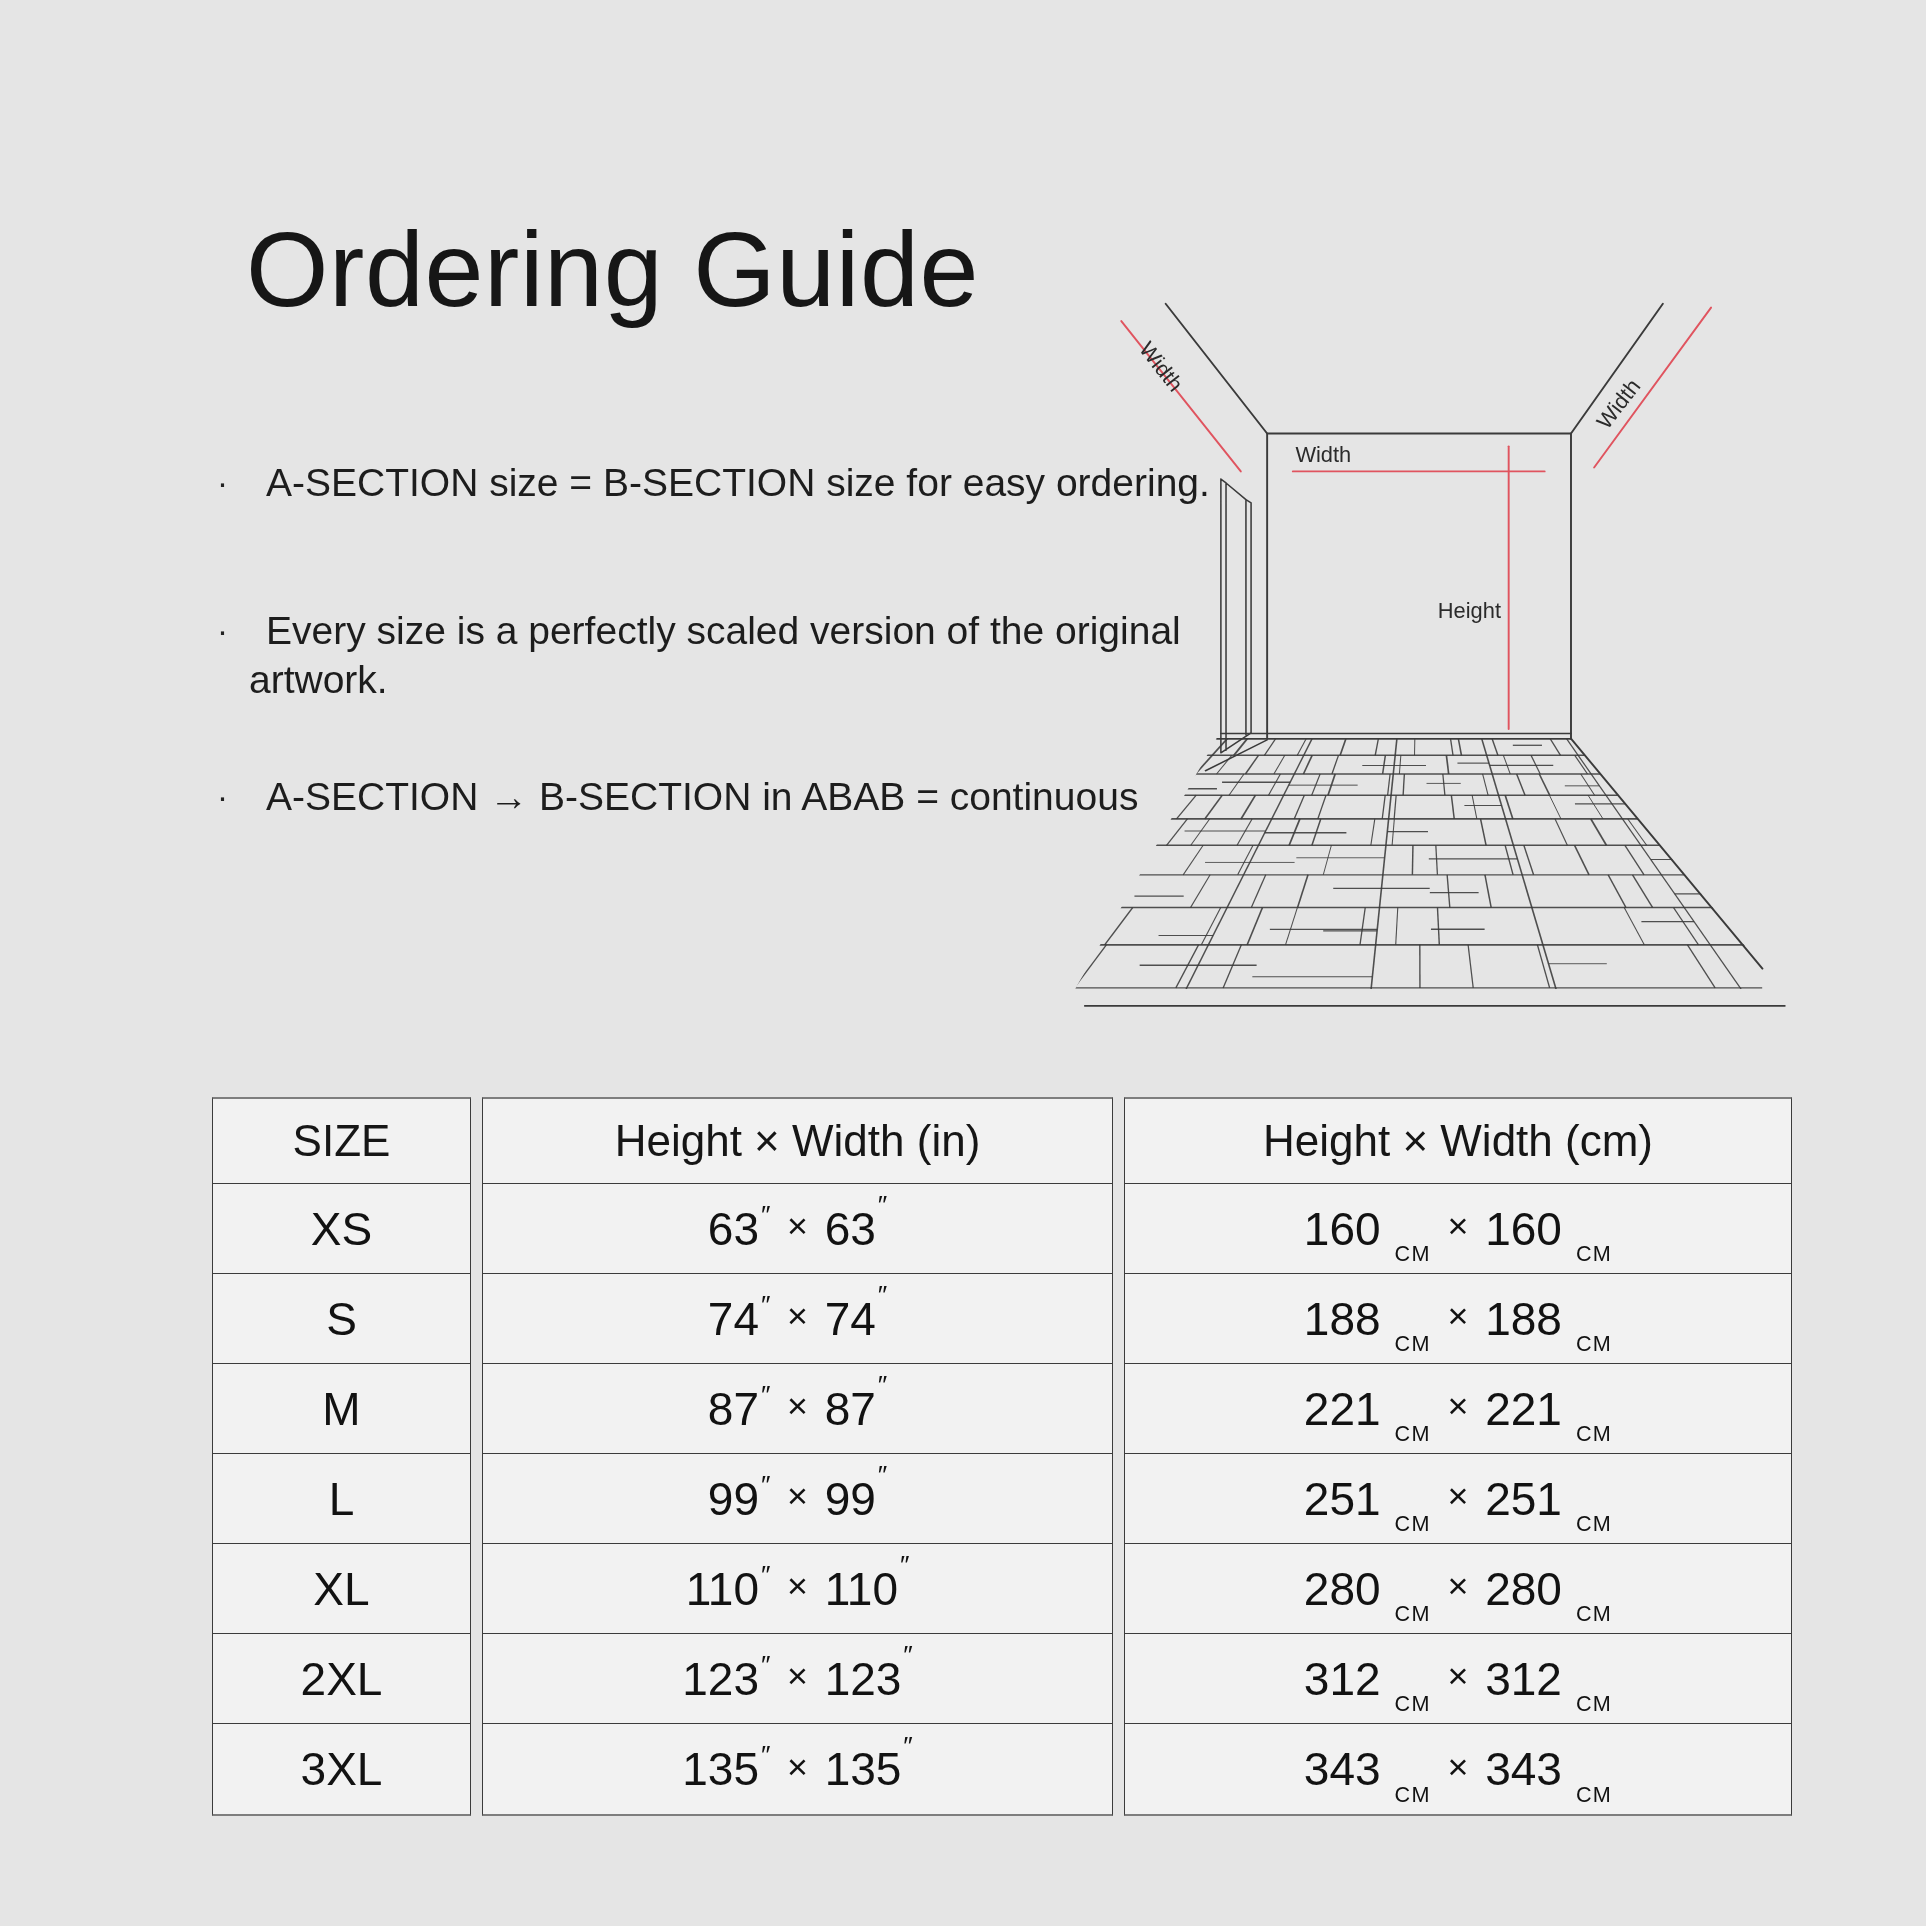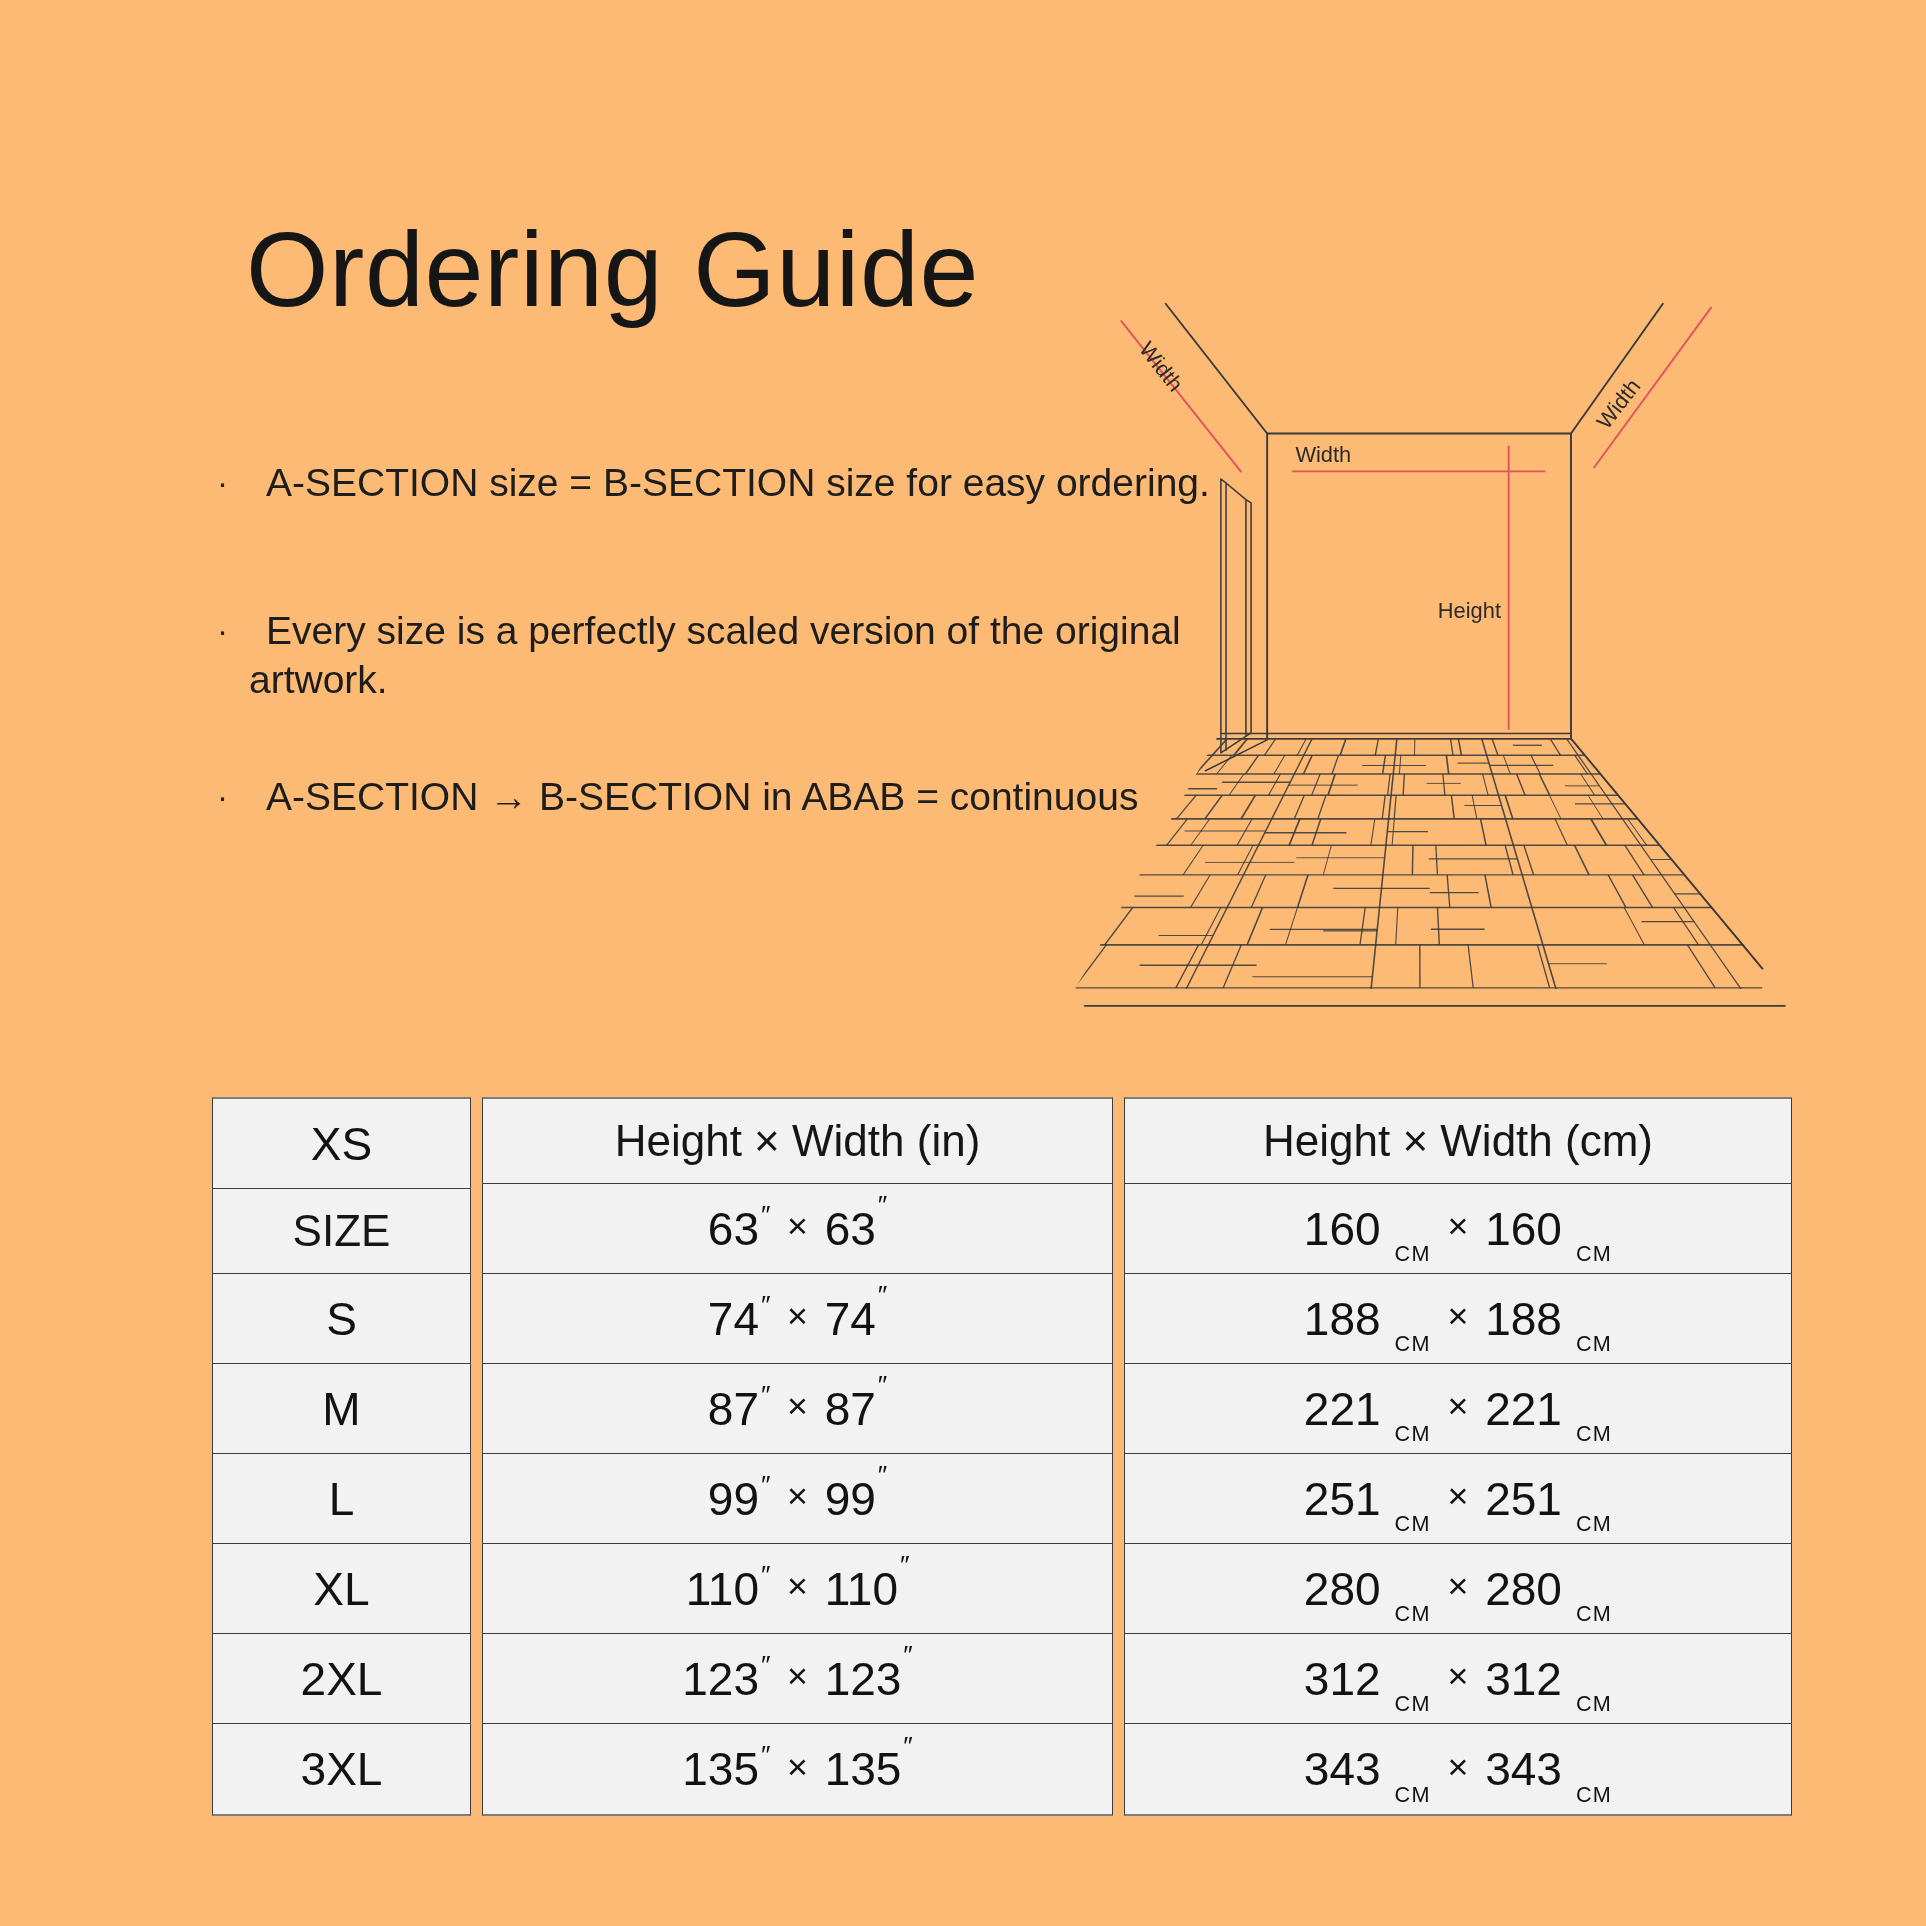--- a/index.html
+++ b/index.html
@@ -1,18 +1,18 @@
 <!DOCTYPE html>
 <html style="font-size:10.3px"><head>
 <meta charset="utf-8">
 <style>
   * { margin:0; padding:0; box-sizing:border-box; }
   html,body { width:1926px; height:1926px; background:#ffffff; overflow:hidden;
               font-family:"Liberation Sans", sans-serif; }
-  .page { position:relative; width:1926px; height:1926px; background:#fdba74;padding-left:23px; }
+  .page { position:relative; width:1926px; height:1926px; background:#e5e5e5;padding-left:23px; }
 
   
   .title { position:absolute; left:246px; top:209px; font-size:106px; font-weight:400;
            color:#161616; letter-spacing:0.6px; white-space:nowrap; }
 
   
   .bullet { position:absolute; left:217px; display:flex; align-items:flex-start;
             font-size:39px; line-height:49px; color:#1d1d1d; }
   .bullet .marker { width:32px; font-size:33px; line-height:49px; color:#222; }
   .bullet .lines { display:block; }
@@ -335,22 +335,22 @@
 
     <text transform="translate(150,198) rotate(52)" text-anchor="middle">Width</text>
     <text transform="translate(880,256) rotate(-52)" text-anchor="middle">Width</text>
     <text x="368" y="340">Width</text>
     <text x="688" y="582" text-anchor="end">Height</text>
   </svg>
 
   <div class="size-table">
 
     <div class="tcol tcol-size">
+      <div class="cell th">SIZE</div>
       <div class="cell">XS</div>
-      <div class="cell th">SIZE</div>
       <div class="cell">S</div>
       <div class="cell">M</div>
       <div class="cell">L</div>
       <div class="cell">XL</div>
       <div class="cell">2XL</div>
       <div class="cell">3XL</div>
     </div>
 
     <div class="tcol tcol-in">
       <div class="cell th">Height × Width (in)</div>

